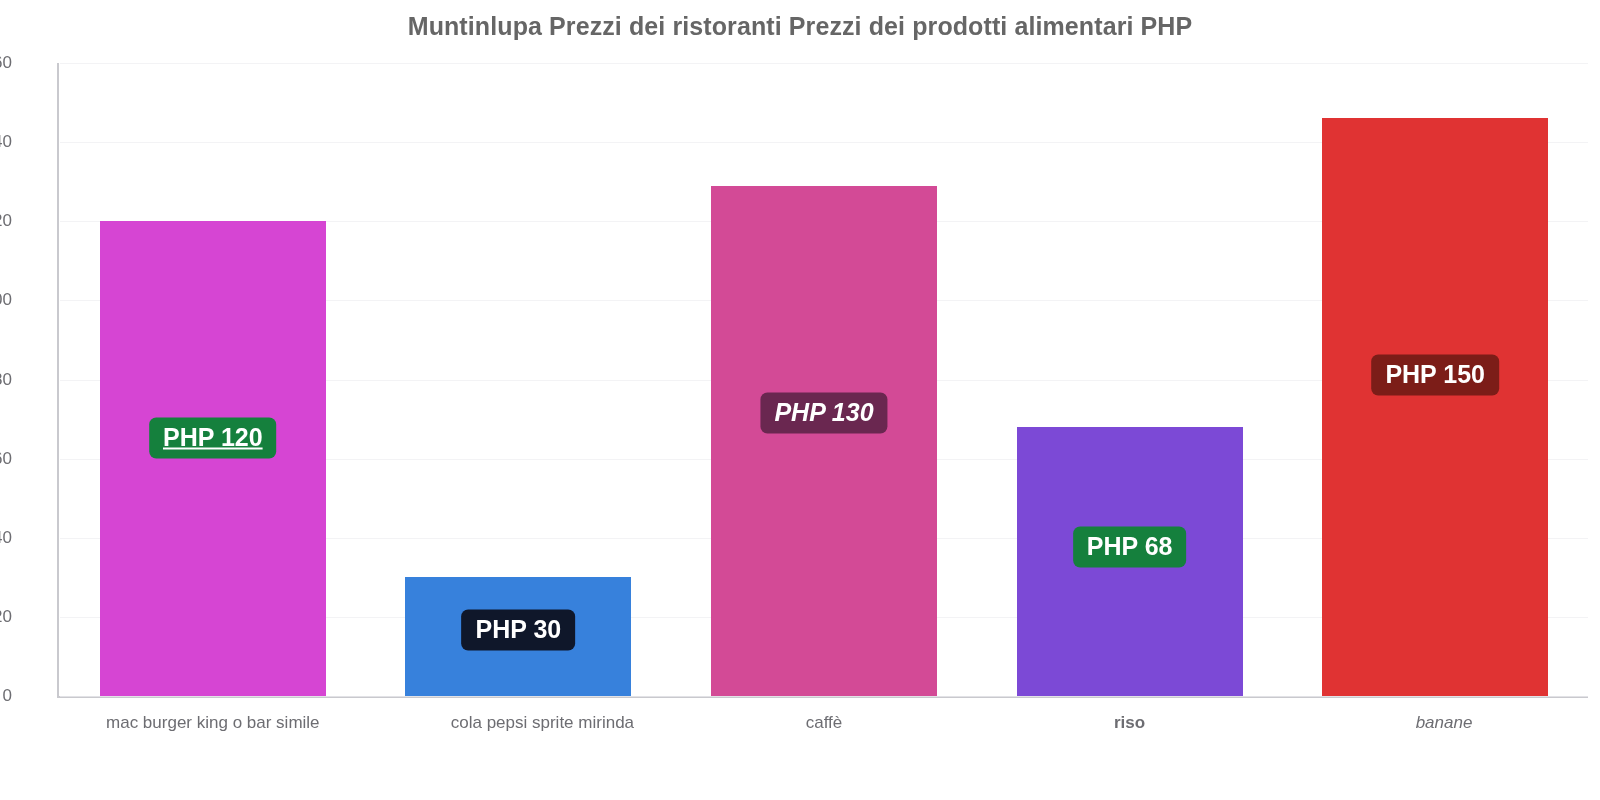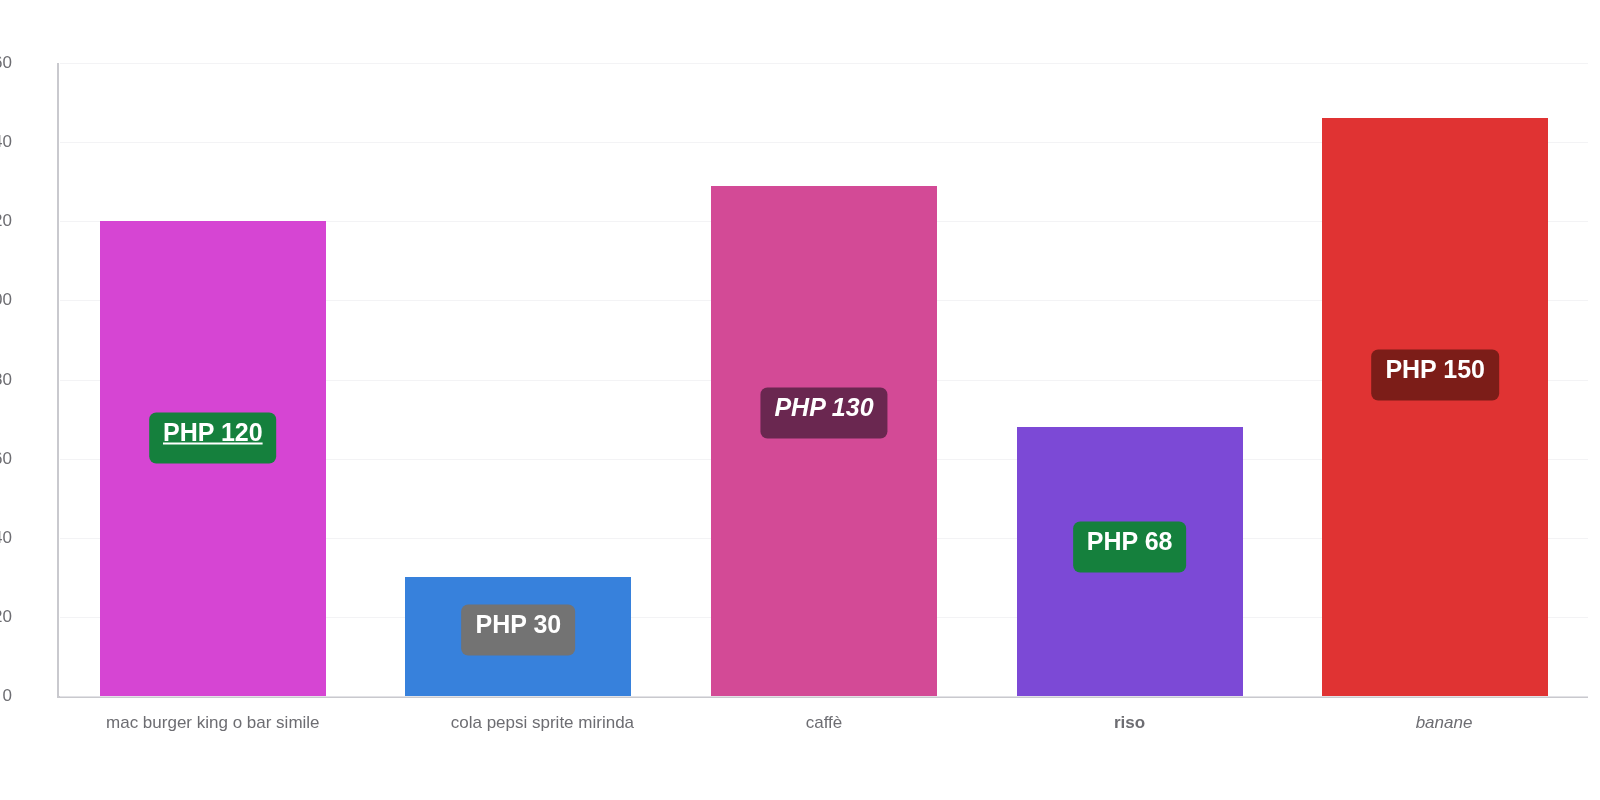--- a/index.html
+++ b/index.html
@@ -85,21 +85,21 @@
   
   .bar {
     position: absolute;
     bottom: 0;
   }
 
   
   .value-label {
     position: absolute;
     transform: translate(-50%, -50%);
-    padding: 7px 14px 19px 14px;
+    padding: 7px 14px 9px 14px;
     border-radius: 7px;
     color: #ffffff;
     font-size: 25px;
     font-weight: bold;
     line-height: 1;
     white-space: nowrap;
   }
 
   
   .cat-label {
@@ -121,20 +121,21 @@
     font-size: 18px;
     color: #d3d3d8;
     white-space: nowrap;
   }
 </style>
 </head>
 <body>
 
 <div id="chart-root">
 
+  <div id="chart-title">Muntinlupa Prezzi dei ristoranti Prezzi dei prodotti alimentari PHP</div>
 
   <div id="y-tick-labels">
       <div class="y-tick" style="top: 696px;">0</div>
       <div class="y-tick" style="top: 616.875px;">20</div>
       <div class="y-tick" style="top: 537.75px;">40</div>
       <div class="y-tick" style="top: 458.625px;">60</div>
       <div class="y-tick" style="top: 379.5px;">80</div>
       <div class="y-tick" style="top: 300.375px;">100</div>
       <div class="y-tick" style="top: 221.25px;">120</div>
       <div class="y-tick" style="top: 142.125px;">140</div>
@@ -158,21 +159,21 @@
       </div>
     <div id="bars">
         <div class="bar" title="mac burger king o bar simile: PHP 120" style="left: 39.8px; width: 226px; height: 474.75px; background: rgb(214, 69, 211);"></div>
         <div class="bar" title="cola pepsi sprite mirinda: PHP 30" style="left: 345.4px; width: 226px; height: 118.688px; background: rgb(55, 129, 220);"></div>
         <div class="bar" title="caffè: PHP 130" style="left: 651px; width: 226px; height: 510.356px; background: rgb(211, 74, 150);"></div>
         <div class="bar" title="riso: PHP 68" style="left: 956.6px; width: 226px; height: 269.025px; background: rgb(124, 73, 214);"></div>
         <div class="bar" title="banane: PHP 150" style="left: 1262.2px; width: 226px; height: 577.612px; background: rgb(224, 51, 51);"></div>
       </div>
     <div id="value-labels">
         <div class="value-label" style="left: 152.8px; top: 375px; background: #15803d; text-decoration: underline;">PHP 120</div>
-        <div class="value-label" style="left: 458.4px; top: 567.128px; background: #737373;">PHP 30</div>
+        <div class="value-label" style="left: 458.4px; top: 567.128px; background: #0f172a;">PHP 30</div>
         <div class="value-label" style="left: 764px; top: 349.752px; background: rgb(106, 39, 80); font-style: italic;">PHP 130</div>
         <div class="value-label" style="left: 1069.6px; top: 483.691px; background: #15803d;">PHP 68</div>
         <div class="value-label" style="left: 1375.2px; top: 312.425px; background: rgb(124, 29, 24);">PHP 150</div>
       </div>
   </div>
 
   <div id="cat-labels">
       <div class="cat-label" style="left: 212.8px;">mac burger king o bar simile</div>
       <div class="cat-label" style="left: 518.4px; margin-left: 24px;">cola pepsi sprite mirinda</div>
       <div class="cat-label" style="left: 824px;">caffè</div>

